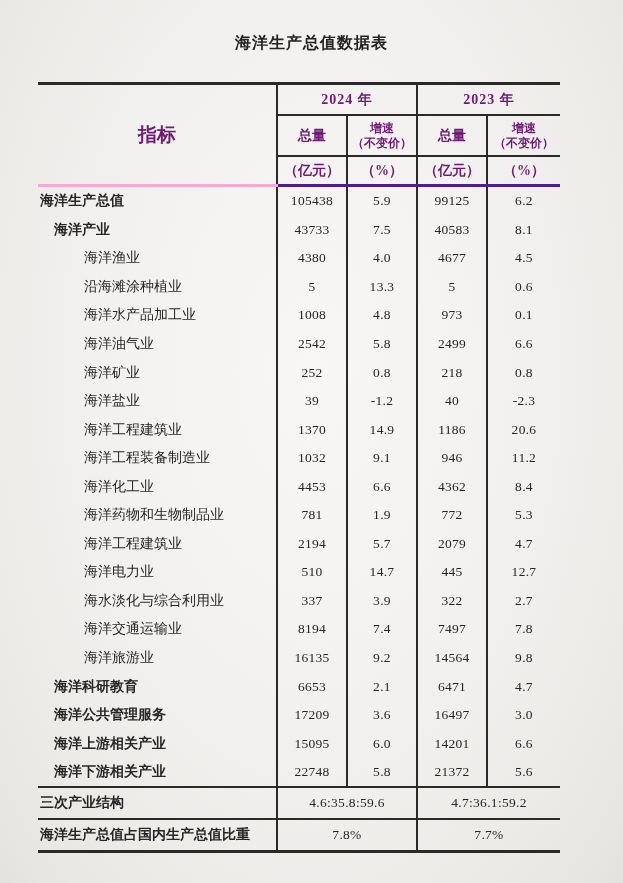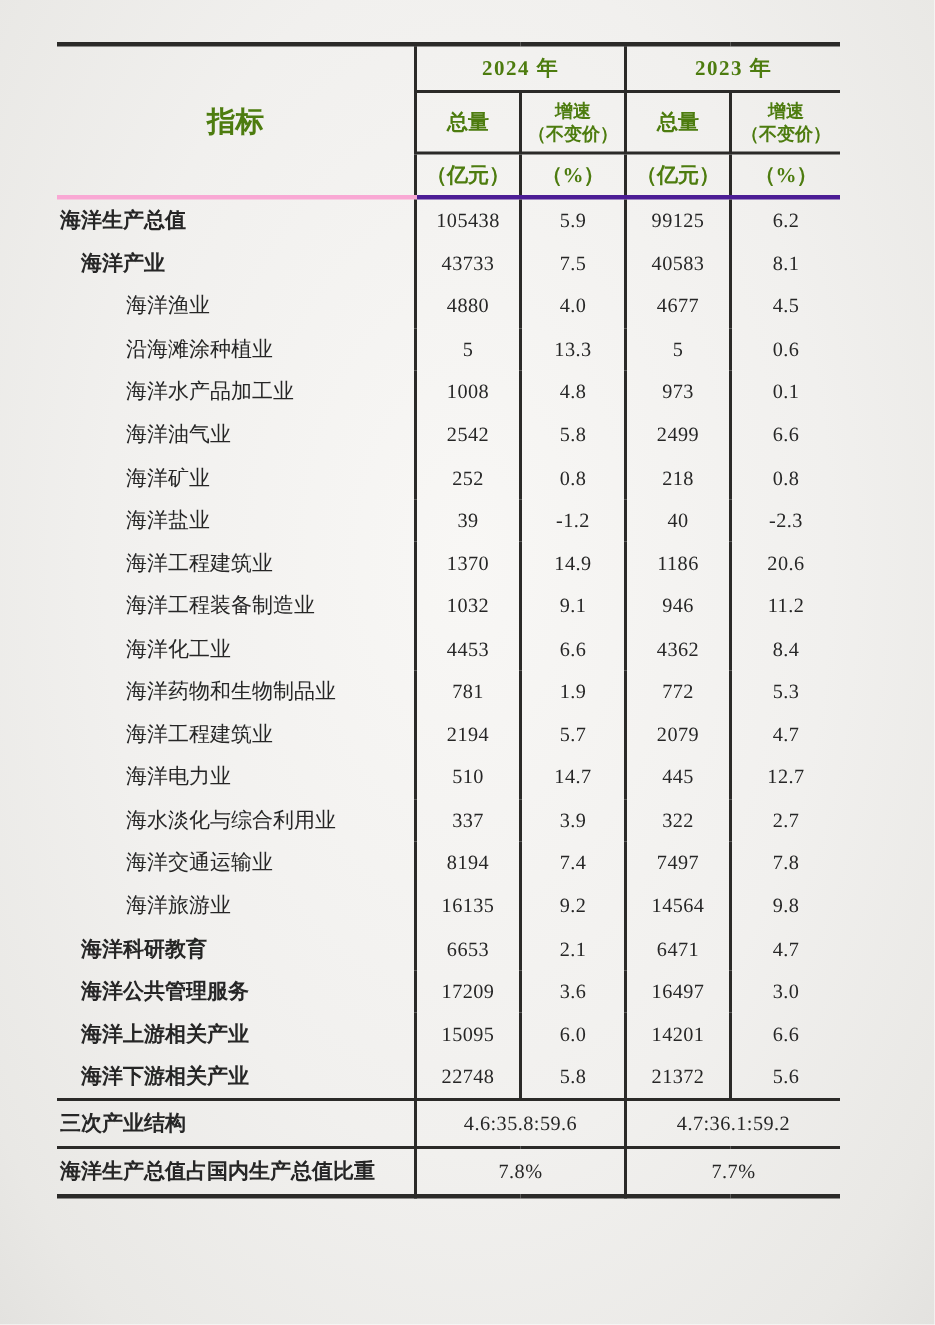--- a/index.html
+++ b/index.html
@@ -27,21 +27,21 @@
     border-top:3px solid #2b2a28;
     border-bottom:3px solid #2b2a28;
     font-size:14px;
   }
   col.c-ind{width:239px;}
   col.c-v24{width:70px;}
   col.c-g24{width:70px;}
   col.c-v23{width:70px;}
   col.c-g23{width:73px;}
 
-  th{font-weight:bold;color:#4d7c0f;}
+  th{font-weight:bold;color:#701a75;}
   td,th{padding:0;vertical-align:middle;}
 
   
   .vb{border-left:2px solid #2b2a28;}
 
   
   tr.h-year th{height:29px;}
   tr.h-meas th{height:39px;border-top:2px solid #2b2a28;}
   tr.h-unit th{height:27px;border-top:2px solid #2b2a28;border-bottom:3px solid #4c1d95;}
   th.ind-h{border-bottom:3px solid #f9a8d4;font-size:19px;}
@@ -60,20 +60,21 @@
   
   tbody.summary td{height:30px;}
   tr.sum-1 td{border-top:2.5px solid #2b2a28;}
   tr.sum-2 td{border-top:2.5px solid #2b2a28;}
 </style>
 </head>
 <body>
 
 <div class="page">
 
+  <div class="doc-title">海洋生产总值数据表</div>
 
   <table class="gop">
     <colgroup>
       <col class="c-ind">
         <col class="c-v24">
         <col class="c-g24">
         <col class="c-v23">
         <col class="c-g23">
     </colgroup>
     <thead>
@@ -107,21 +108,21 @@
         </tr>
         <tr>
           <td class="ind lvl1 b">海洋产业</td>
           <td class="num vb">43733</td>
           <td class="num vb">7.5</td>
           <td class="num vb">40583</td>
           <td class="num vb">8.1</td>
         </tr>
         <tr>
           <td class="ind lvl2">海洋渔业</td>
-          <td class="num vb">4880</td>
+          <td class="num vb">4380</td>
           <td class="num vb">4.0</td>
           <td class="num vb">4677</td>
           <td class="num vb">4.5</td>
         </tr>
         <tr>
           <td class="ind lvl2">沿海滩涂种植业</td>
           <td class="num vb">5</td>
           <td class="num vb">13.3</td>
           <td class="num vb">5</td>
           <td class="num vb">0.6</td>

